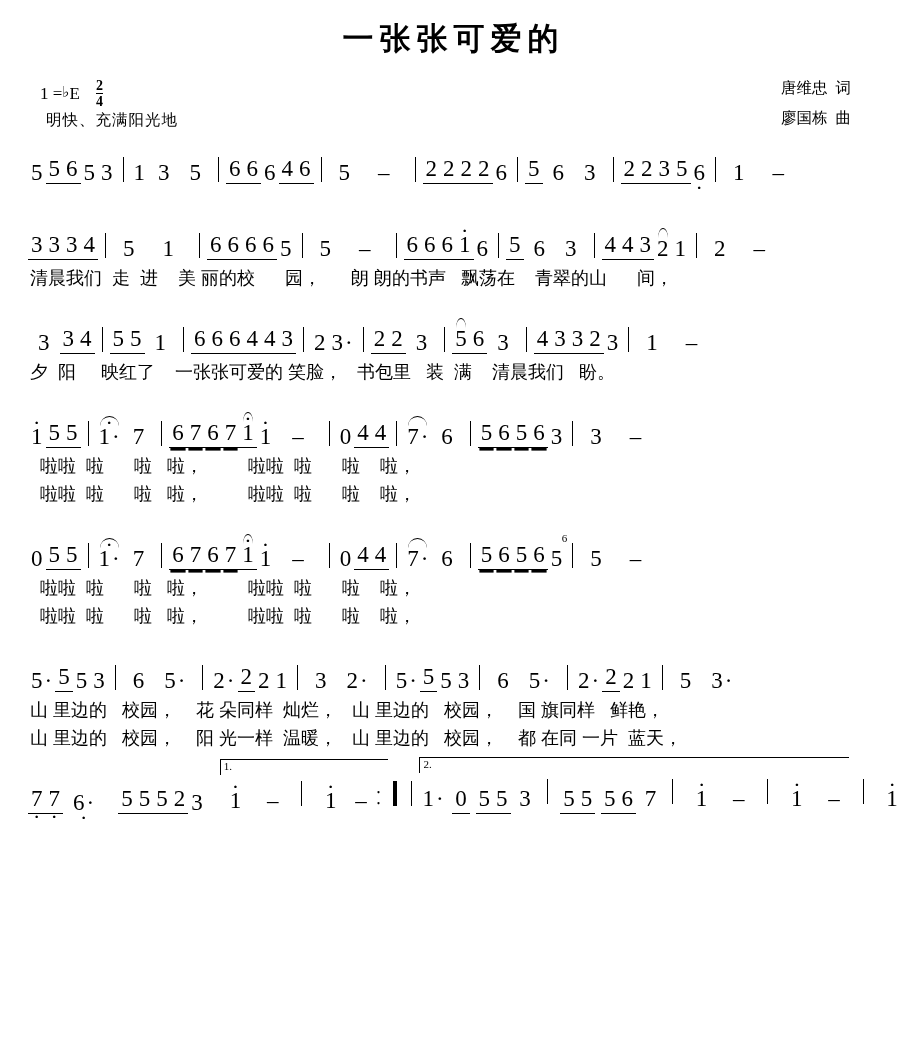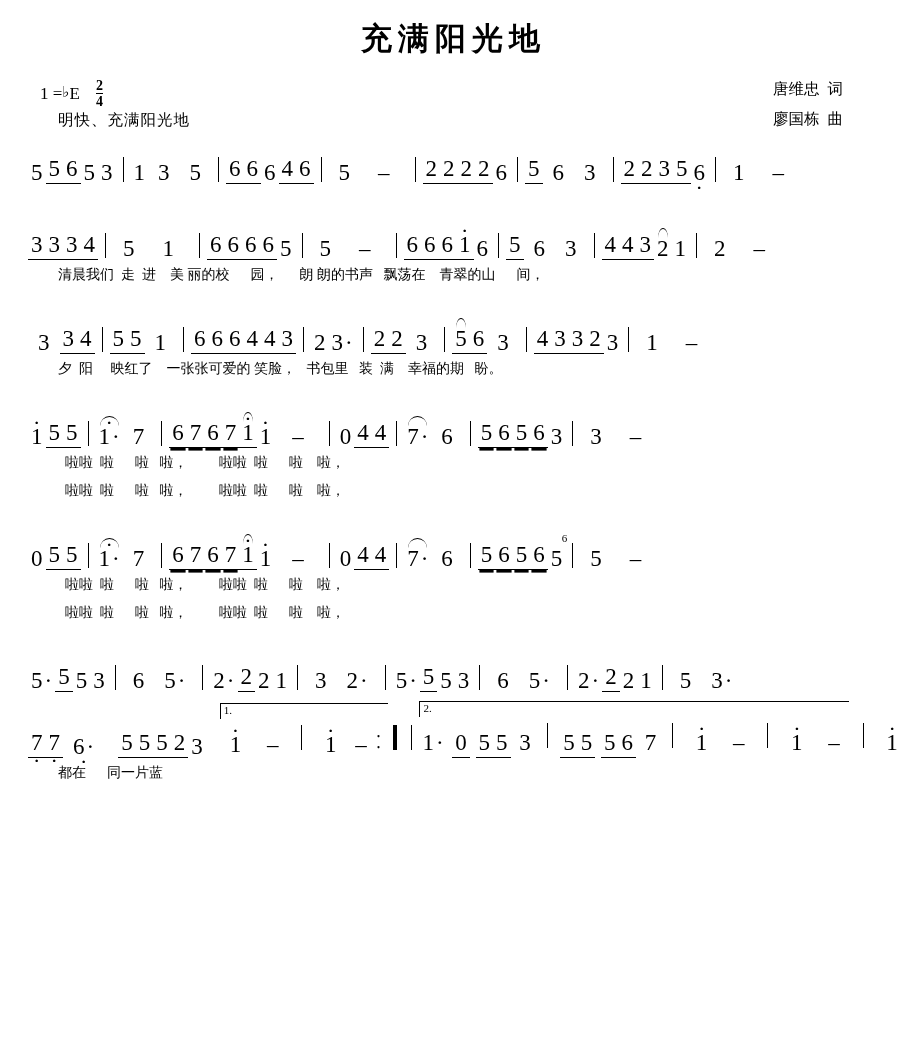--- a/index.html
+++ b/index.html
@@ -50,32 +50,32 @@
     line-height: 1;
     font-size: 14px;
     font-weight: bold;
     position: relative;
     top: -1px;
   }
   .meter .num { display: block; }
   .meter .den { display: block; border-top: 1.4px solid #000; padding-top: 1px; }
   .tempo {
     position: absolute;
-    left: 58px;
+    left: 46px;
     top: 36px;
     font-size: 15.5px;
     font-family: "Liberation Sans", sans-serif;
     letter-spacing: 1px;
   }
   .credits {
     position: absolute;
-    right: 64px;
+    right: 56px;
     top: 0px;
     font-size: 15.5px;
-    font-family: Liberation Sans, sans-serif;
+    font-family: Liberation Mono, monospace;
     line-height: 30px;
     text-align: right;
   }
   .credits .role { margin-left: 8px; }
 
   .system {
     position: relative;
     margin: 0 0 0 0;
     padding: 0 30px 0 28px;
   }
@@ -129,27 +129,26 @@
     position: absolute;
     left: 4px;
     right: 4px;
     top: -9px;
     height: 9px;
     border-top: 1.6px solid #000;
     border-radius: 50%/100% 100% 0 0;
   }
   .lyrics {
     display: block;
-    font-family: Liberation Serif, serif;
-    font-size: 14px;
+    font-family: Liberation Sans, sans-serif;
+    font-size: 18px;
     white-space: pre;
     letter-spacing: 0px;
     margin-top: 6px;
     padding-left: 2px;
-    margin-left: 28px;
   }
   .lyr-line { height: 22px; }
   .spacer { height: 10px; }
   .sys-gap { height: 26px; }
   .repeat-box {
     position: relative;
     display: inline-block;
   }
   .volta {
     position: absolute;
@@ -185,21 +184,21 @@
     top: -14px;
     right: -2px;
     font-size: 11px;
   }
 </style>
 </head>
 <body>
 
 <div class="sheet">
 
-  <h1 class="title">充满阳光地</h1>
+  <h1 class="title">一张张可爱的</h1>
 
   <div class="headerbar">
     <div class="keysig">
       <span>1 =</span><span class="flat">♭</span><span>E</span>
       <span class="meter">
         <span class="num">2</span>
         <span class="den">4</span>
       </span>
     </div>
     <div class="tempo">明快、充满阳光地</div>
@@ -331,21 +330,21 @@
       <span class="bar"></span>
       <span class="n u1">4</span>
         <span class="n u1">3</span>
       <span class="n u1">3</span>
         <span class="n u1">2</span>
       <span class="n">3</span>
       <span class="bar"></span>
       <span class="n wide">1</span>
       <span class="n xwide">–</span>
     </div>
-    <div class="lyrics lyr-line">夕  阳     映红了    一张张可爱的 笑脸，   书包里   装  满    幸福的期   盼。</div>
+    <div class="lyrics lyr-line">夕  阳     映红了    一张张可爱的 笑脸，   书包里   装  满    清晨我们   盼。</div>
   </div>
 
   <div class="sys-gap"></div>
 
   <div class="system">
     <div class="notes-row">
       <span class="n dot-above">1</span>
       <span class="n u1">5</span>
         <span class="n u1">5</span>
       <span class="bar"></span>
@@ -448,20 +447,22 @@
       <span class="n wide">5<span class="dur-dot">·</span></span>
       <span class="bar"></span>
       <span class="n">2<span class="dur-dot">·</span></span>
       <span class="n u1">2</span>
       <span class="n">2</span>
       <span class="n">1</span>
       <span class="bar"></span>
       <span class="n wide">5</span>
       <span class="n wide">3<span class="dur-dot">·</span></span>
     </div>
+    <div class="lyrics lyr-line">山 里边的   校园，    花 朵同样  灿烂，   山 里边的   校园，    国 旗同样   鲜艳，</div>
+    <div class="lyrics lyr-line">山 里边的   校园，    阳 光一样  温暖，   山 里边的   校园，    都 在同 一片  蓝天，</div>
   </div>
 
   <div class="sys-gap"></div>
 
   <div class="system">
     <div class="notes-row">
       <span class="n u1 dot-below">7</span>
         <span class="n u1 dot-below">7</span>
       <span class="n wide dot-below">6<span class="dur-dot">·</span></span>
       <span class="bar"></span>
@@ -500,16 +501,15 @@
         <span class="bar"></span>
         <span class="n wide dot-above">1</span>
         <span class="n wide">–</span>
         <span class="bar"></span>
         <span class="n wide dot-above">1</span>
         
         
         
       </span>
     </div>
-    <div class="lyrics lyr-line">都在      同一片蓝</div>
   </div>
 
 </div>
 
 </body></html>

